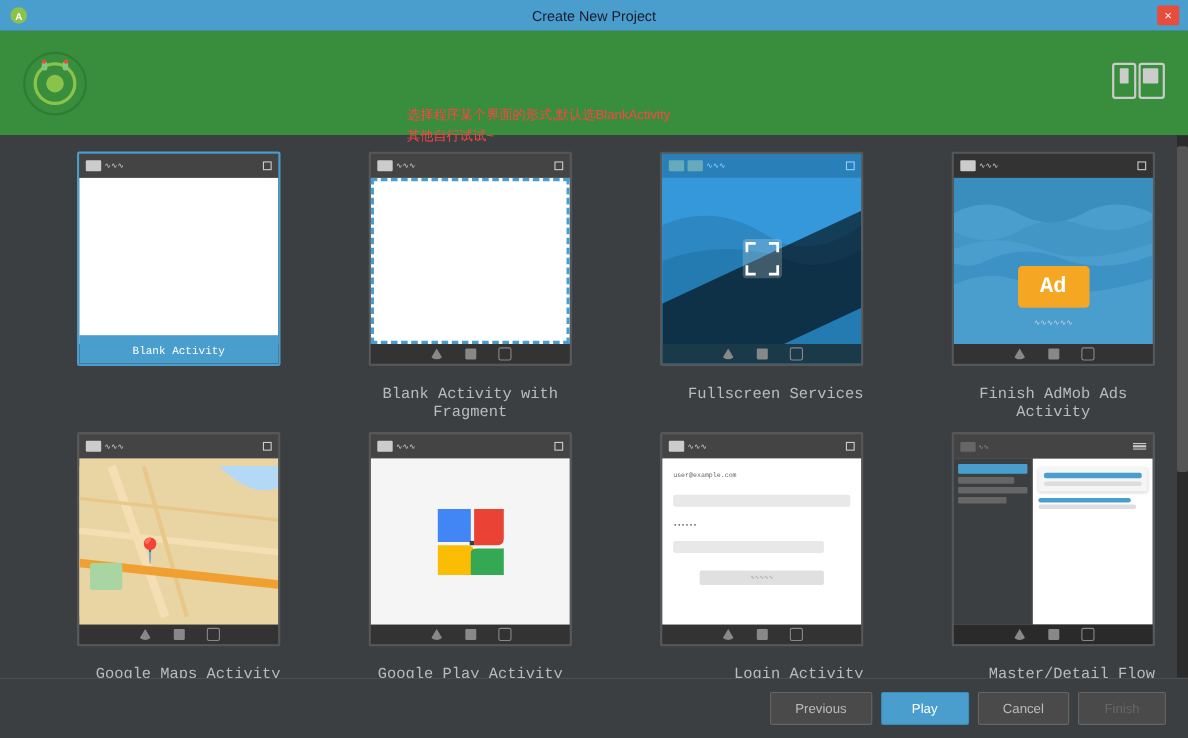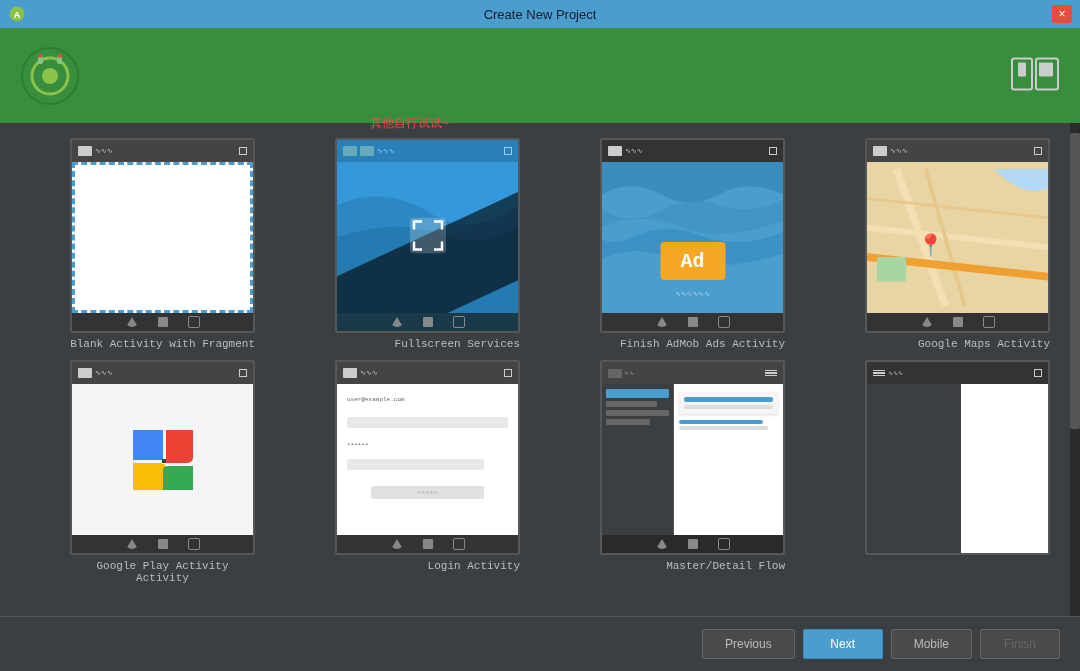--- a/index.html
+++ b/index.html
@@ -172,22 +172,22 @@
       background: transparent;
       padding: 4px 0;
       text-align: center;
     }
     .activity-label-bar.selected-bar {
       background: #4a9ecd;
     }
 
     .activity-name {
       color: #bbbbbb;
-      font-size: 11px;
-      margin-top: 5px;
+      font-size: 14px;
+      margin-top: 18px;
       text-align: center;
       max-width: 185px;
     }
 
     
     .phone-mockup {
       width: 100%;
       height: 100%;
       background: #555;
       position: relative;
@@ -378,30 +378,54 @@
     <svg width="50" height="35" viewBox="0 0 50 35">
       <rect x="2" y="2" width="20" height="31" rx="2" fill="none" stroke="#ccc" stroke-width="2"></rect>
       <rect x="8" y="6" width="8" height="14" rx="1" fill="#ccc"></rect>
       <rect x="26" y="2" width="22" height="31" rx="2" fill="none" stroke="#ccc" stroke-width="2"></rect>
       <rect x="29" y="6" width="14" height="14" rx="1" fill="#ccc"></rect>
     </svg>
   </div>
 </div>
 
 <div class="header-annotation">
-  <br>
+  <span>选择程序某个界面的形式,默认选BlankActivity</span><br>
   <span>其他自行试试~</span>
 </div>
 
 <div class="main-content">
 
 
   <div class="grid-area">
     <div class="activity-grid">
 
+      <div class="activity-item">
+        <div class="activity-card selected">
+
+          <div class="phone-mockup blank-phone">
+            <div class="phone-status-bar">
+              <div style="display:flex;gap:3px;align-items:center;">
+                <div class="status-bar-square"></div>
+                <span style="font-size:7px;color:#ccc;">∿∿∿</span>
+              </div>
+              <div style="width:8px;height:8px;border:1.5px solid #ccc;"></div>
+            </div>
+            <div class="phone-body" style="background:white;"></div>
+            <div class="phone-nav-bar">
+              <div class="nav-btn triangle"></div>
+              <div class="nav-btn" style="width:10px;height:10px;background:#888;border-radius:1px;"></div>
+              <div class="nav-btn square"></div>
+            </div>
+          </div>
+          <div class="activity-label-bar selected-bar">
+            <span style="color:white;font-size:10px;">Blank Activity</span>
+          </div>
+        </div>
+        <span class="activity-name" style="color:#888;"></span>
+      </div>
 
       <div class="activity-item">
         <div class="activity-card">
           <div class="phone-mockup">
             <div class="phone-status-bar">
               <div style="display:flex;gap:3px;align-items:center;">
                 <div class="status-bar-square"></div>
                 <span style="font-size:7px;color:#ccc;">∿∿∿</span>
               </div>
               <div style="width:8px;height:8px;border:1.5px solid #ccc;"></div>
@@ -678,16 +702,16 @@
     </div>
   </div>
 
   <div class="scrollbar-rail">
     <div class="scrollbar-thumb"></div>
   </div>
 </div>
 
 <div class="bottom-bar">
   <button class="btn">Previous</button>
-  <button class="btn primary">Next</button>
-  <button class="btn">Mobile</button>
+  <button class="btn primary">Play</button>
+  <button class="btn">Cancel</button>
   <button class="btn" disabled="">Finish</button>
 </div>
 
 </body></html>

